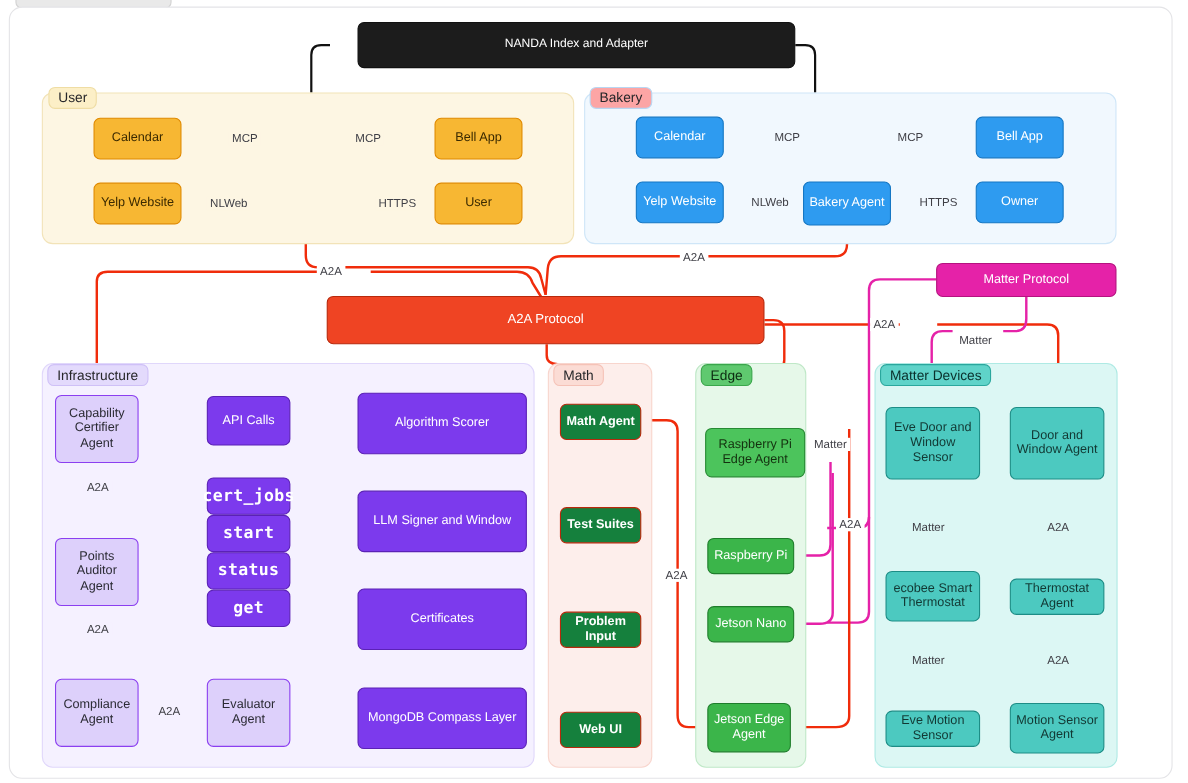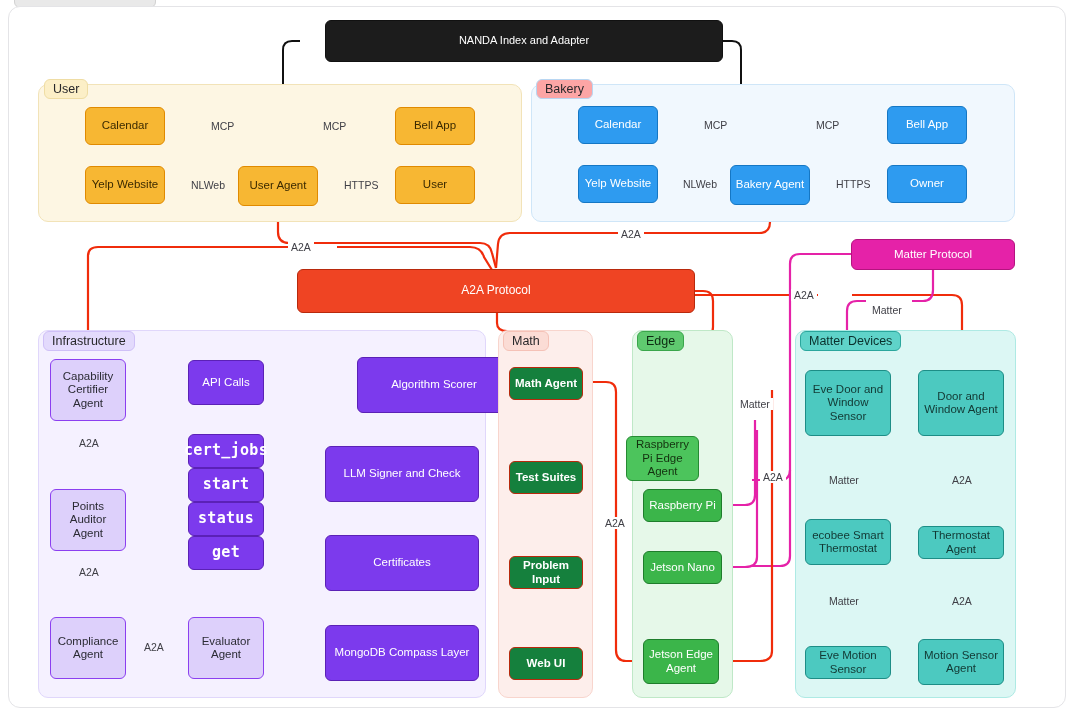--- a/index.html
+++ b/index.html
@@ -163,21 +163,20 @@
   </svg>
 
   <div class="node n-dark" style="left:325px;top:20px;width:398px;height:42px;">NANDA Index and Adapter</div>
 
   <div class="cluster" style="left:38px;top:84px;width:484px;height:138px;background:#fdf6e3;border:1px solid #f2e3b8;"></div>
   <div class="cluster-label" style="left:44px;top:79px;background:#fcefc7;border:1px solid #efdda4;">User</div>
 
   <div class="node n-amber" style="left:85px;top:107px;width:80px;height:38px;">Calendar</div>
   <div class="node n-amber" style="left:395px;top:107px;width:80px;height:38px;">Bell App</div>
   <div class="node n-amber" style="left:85px;top:166px;width:80px;height:38px;">Yelp Website</div>
-  <div class="node n-amber" style="left:238px;top:166px;width:80px;height:40px;">User Agent</div>
   <div class="node n-amber" style="left:395px;top:166px;width:80px;height:38px;">User</div>
 
   <div class="elabel on-amber" style="left:208px;top:120px;">MCP</div>
   <div class="elabel on-amber" style="left:320px;top:120px;">MCP</div>
   <div class="elabel on-amber" style="left:188px;top:179px;">NLWeb</div>
   <div class="elabel on-amber" style="left:341px;top:179px;">HTTPS</div>
 
   <div class="cluster" style="left:531px;top:84px;width:484px;height:138px;background:#f1f8fe;border:1px solid #cfe6f8;"></div>
   <div class="cluster-label" style="left:536px;top:79px;background:#fca5a5;border:1px solid #b8d6f2;">Bakery</div>
 
@@ -223,37 +222,37 @@
   <div class="elabel" style="left:76px;top:566px;background:#f5f1ff;">A2A</div>
   <div class="elabel" style="left:141px;top:641px;background:#f5f1ff;">A2A</div>
 
   <div class="node n-vio" style="left:188px;top:360px;width:76px;height:45px;">API Calls</div>
 
   <div class="node n-vio mono" style="left:188px;top:434px;width:76px;height:34px;">cert_jobs</div>
   <div class="node n-vio mono" style="left:188px;top:468px;width:76px;height:34px;">start</div>
   <div class="node n-vio mono" style="left:188px;top:502px;width:76px;height:34px;">status</div>
   <div class="node n-vio mono" style="left:188px;top:536px;width:76px;height:34px;">get</div>
 
-  <div class="node n-vio" style="left:325px;top:357px;width:154px;height:56px;margin-left:32px;">Algorithm Scorer</div>
-  <div class="node n-vio" style="left:325px;top:446px;width:154px;height:56px;">LLM Signer and Check</div>
+  <div class="node n-vio" style="left:325px;top:357px;width:154px;height:56px;">Algorithm Scorer</div>
+  <div class="node n-vio" style="left:325px;top:446px;width:154px;height:56px;">LLM Signer and Window</div>
   <div class="node n-vio" style="left:325px;top:535px;width:154px;height:56px;">Certificates</div>
   <div class="node n-vio" style="left:325px;top:625px;width:154px;height:56px;">MongoDB Compass Layer</div>
 
   <div class="cluster" style="left:498px;top:330px;width:95px;height:368px;background:#fdeeeb;border:1px solid #f8d5cd;"></div>
   <div class="cluster-label" style="left:503px;top:331px;background:#fbdcd5;border:1px solid #f5c2b7;">Math</div>
 
   <div class="node n-red" style="left:509px;top:367px;width:74px;height:33px;">Math Agent</div>
   <div class="node n-red" style="left:509px;top:461px;width:74px;height:33px;">Test Suites</div>
   <div class="node n-red" style="left:509px;top:556px;width:74px;height:33px;">Problem Input</div>
   <div class="node n-red" style="left:509px;top:647px;width:74px;height:33px;">Web UI</div>
 
   <div class="cluster" style="left:632px;top:330px;width:101px;height:368px;background:#e6f8e9;border:1px solid #bfe8c7;"></div>
   <div class="cluster-label" style="left:637px;top:331px;background:#5fc96f;border:1px solid #3aa64b;color:#0d2c12;">Edge</div>
 
-  <div class="node n-greenl" style="left:626px;top:389px;width:73px;height:45px;margin-top:47px;">
+  <div class="node n-greenl" style="left:641px;top:389px;width:91px;height:45px;">
     <span>Raspberry Pi Edge Agent</span>
   </div>
   <div class="node n-green" style="left:643px;top:489px;width:79px;height:33px;">Raspberry Pi</div>
   <div class="node n-green" style="left:643px;top:551px;width:79px;height:33px;">Jetson Nano</div>
   <div class="node n-green" style="left:643px;top:639px;width:76px;height:45px;">
     <span>Jetson Edge Agent</span>
   </div>
 
   <div class="cluster" style="left:795px;top:330px;width:221px;height:368px;background:#dcf7f4;border:1px solid #aeeae4;"></div>
   <div class="cluster-label" style="left:800px;top:331px;background:#5fd3c9;border:1px solid #2aa79d;color:#0a302c;">Matter Devices</div>

